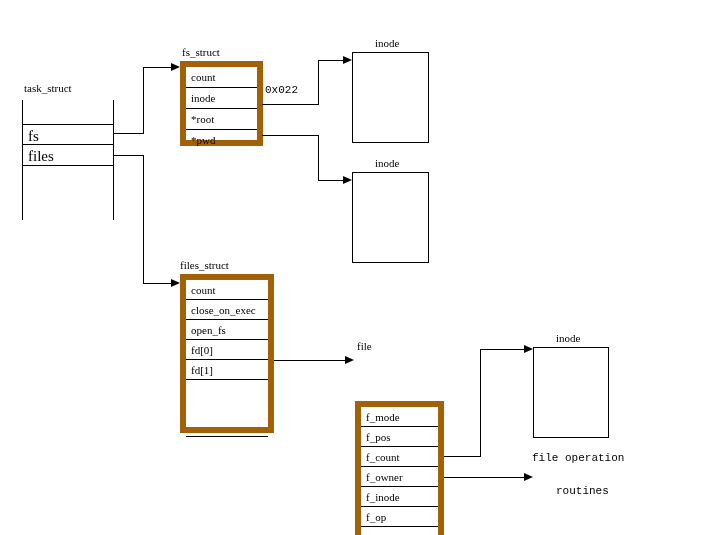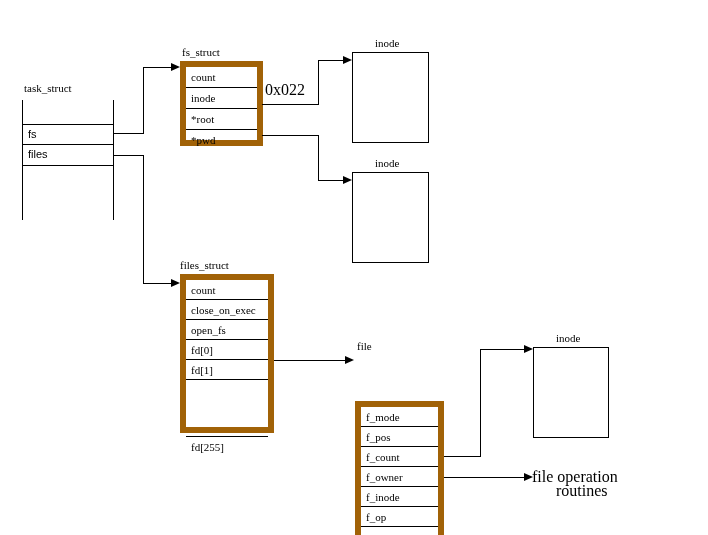--- a/index.html
+++ b/index.html
@@ -74,30 +74,30 @@
   .arrowhead {
     position: absolute;
     width: 0;
     height: 0;
     border-top: 4px solid transparent;
     border-bottom: 4px solid transparent;
     border-left: 9px solid #000000;
   }
   .mono-text {
     position: absolute;
-    font-family: Liberation Serif, serif;
-    font-size: 16px;
+    font-family: Liberation Mono, monospace;
+    font-size: 11px;
     color: #000000;
     white-space: pre;
     line-height: 14px;
   }
   .cell-text {
     position: absolute;
-    font-family: Liberation Sans, sans-serif;
-    font-size: 11px;
+    font-family: Liberation Serif, serif;
+    font-size: 15px;
     color: #000000;
     white-space: nowrap;
   }
 </style>
 </head>
 <body>
 
 <div id="canvas">
 
   <div class="struct-label" style="left:24px; top:82px;">task_struct</div>
@@ -152,21 +152,20 @@
 
   <div class="struct-label" style="left:180px; top:259px;">files_struct</div>
 
   <div class="table-box" style="left:180px; top:274px; width:94px; height:159px;">
     <div class="row" style="height:20px;">count</div>
     <div class="row" style="height:20px;">close_on_exec</div>
     <div class="row" style="height:20px;">open_fs</div>
     <div class="row" style="height:20px;">fd[0]</div>
     <div class="row" style="height:20px;">fd[1]</div>
     <div class="row blank" style="height:57px;"></div>
-    <div class="row last" style="height:20px;">fd[255]</div>
   </div>
 
   <div class="hline" style="left:274px; top:360px; width:72px;"></div>
   <div class="arrowhead" style="left:345px; top:356px;"></div>
 
   <div class="struct-label" style="left:357px; top:340px;">file</div>
 
   <div class="table-box" style="left:355px; top:355px; width:89px; height:157px;margin-top:46px;">
     <div class="row" style="height:20px;">f_mode</div>
     <div class="row" style="height:20px;">f_pos</div>
@@ -180,16 +179,16 @@
   <div class="vline" style="left:480px; top:349px; height:108px;"></div>
   <div class="hline" style="left:480px; top:349px; width:45px;"></div>
   <div class="arrowhead" style="left:524px; top:345px;"></div>
 
   <div class="hline" style="left:444px; top:477px; width:82px;"></div>
   <div class="arrowhead" style="left:524px; top:473px;"></div>
 
   <div class="struct-label" style="left:556px; top:332px;">inode</div>
   <div class="box" style="left:533px; top:347px; width:76px; height:91px;"></div>
 
-  <div class="mono-text" style="left:532px; top:470px;">file operation</div>
+  <div class="mono-text" style="left:532px; top:451px;">file operation</div>
   <div class="mono-text" style="left:556px; top:484px;">routines</div>
 
 </div>
 
 </body></html>

